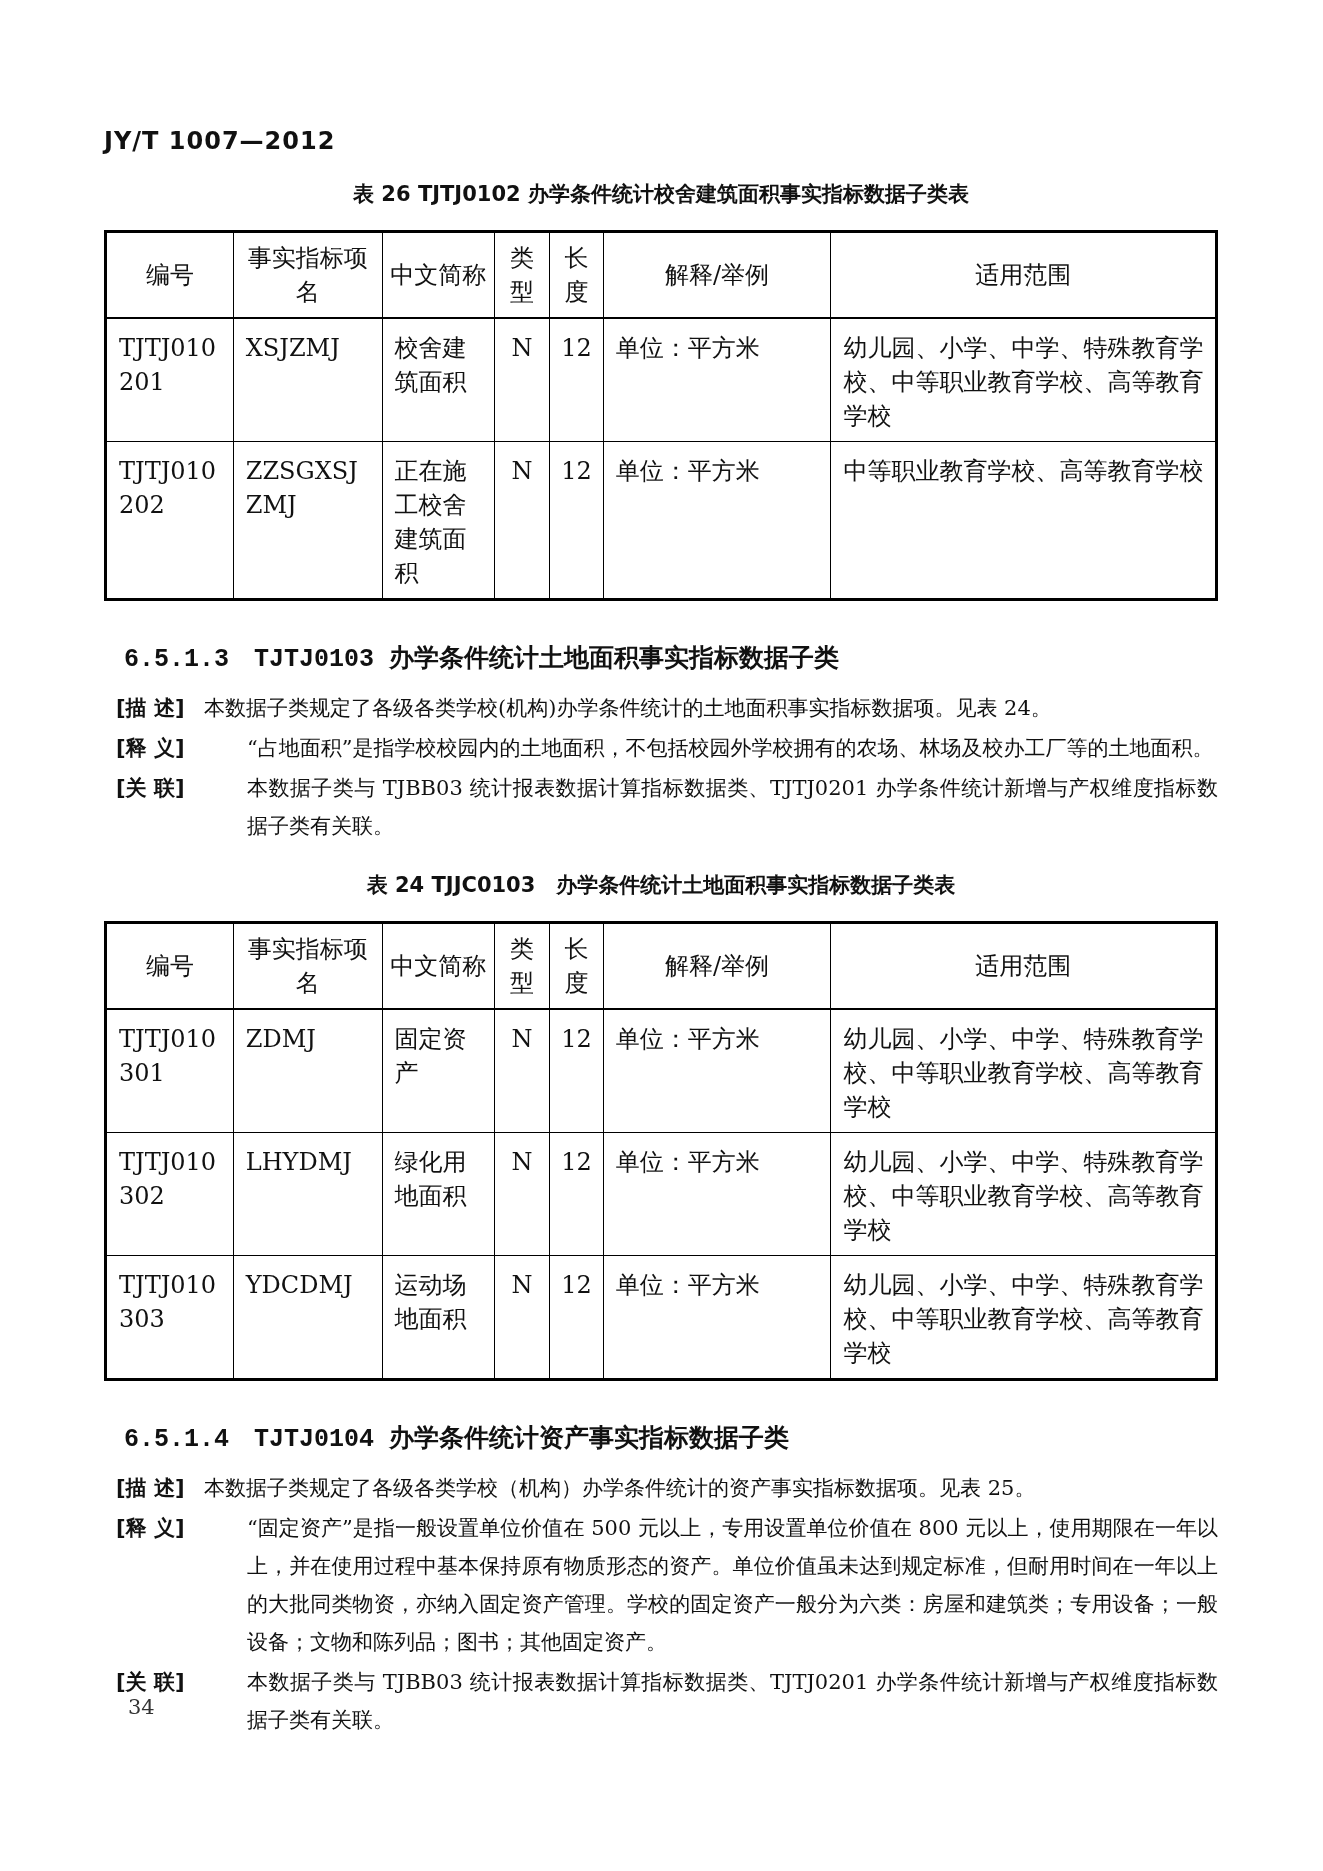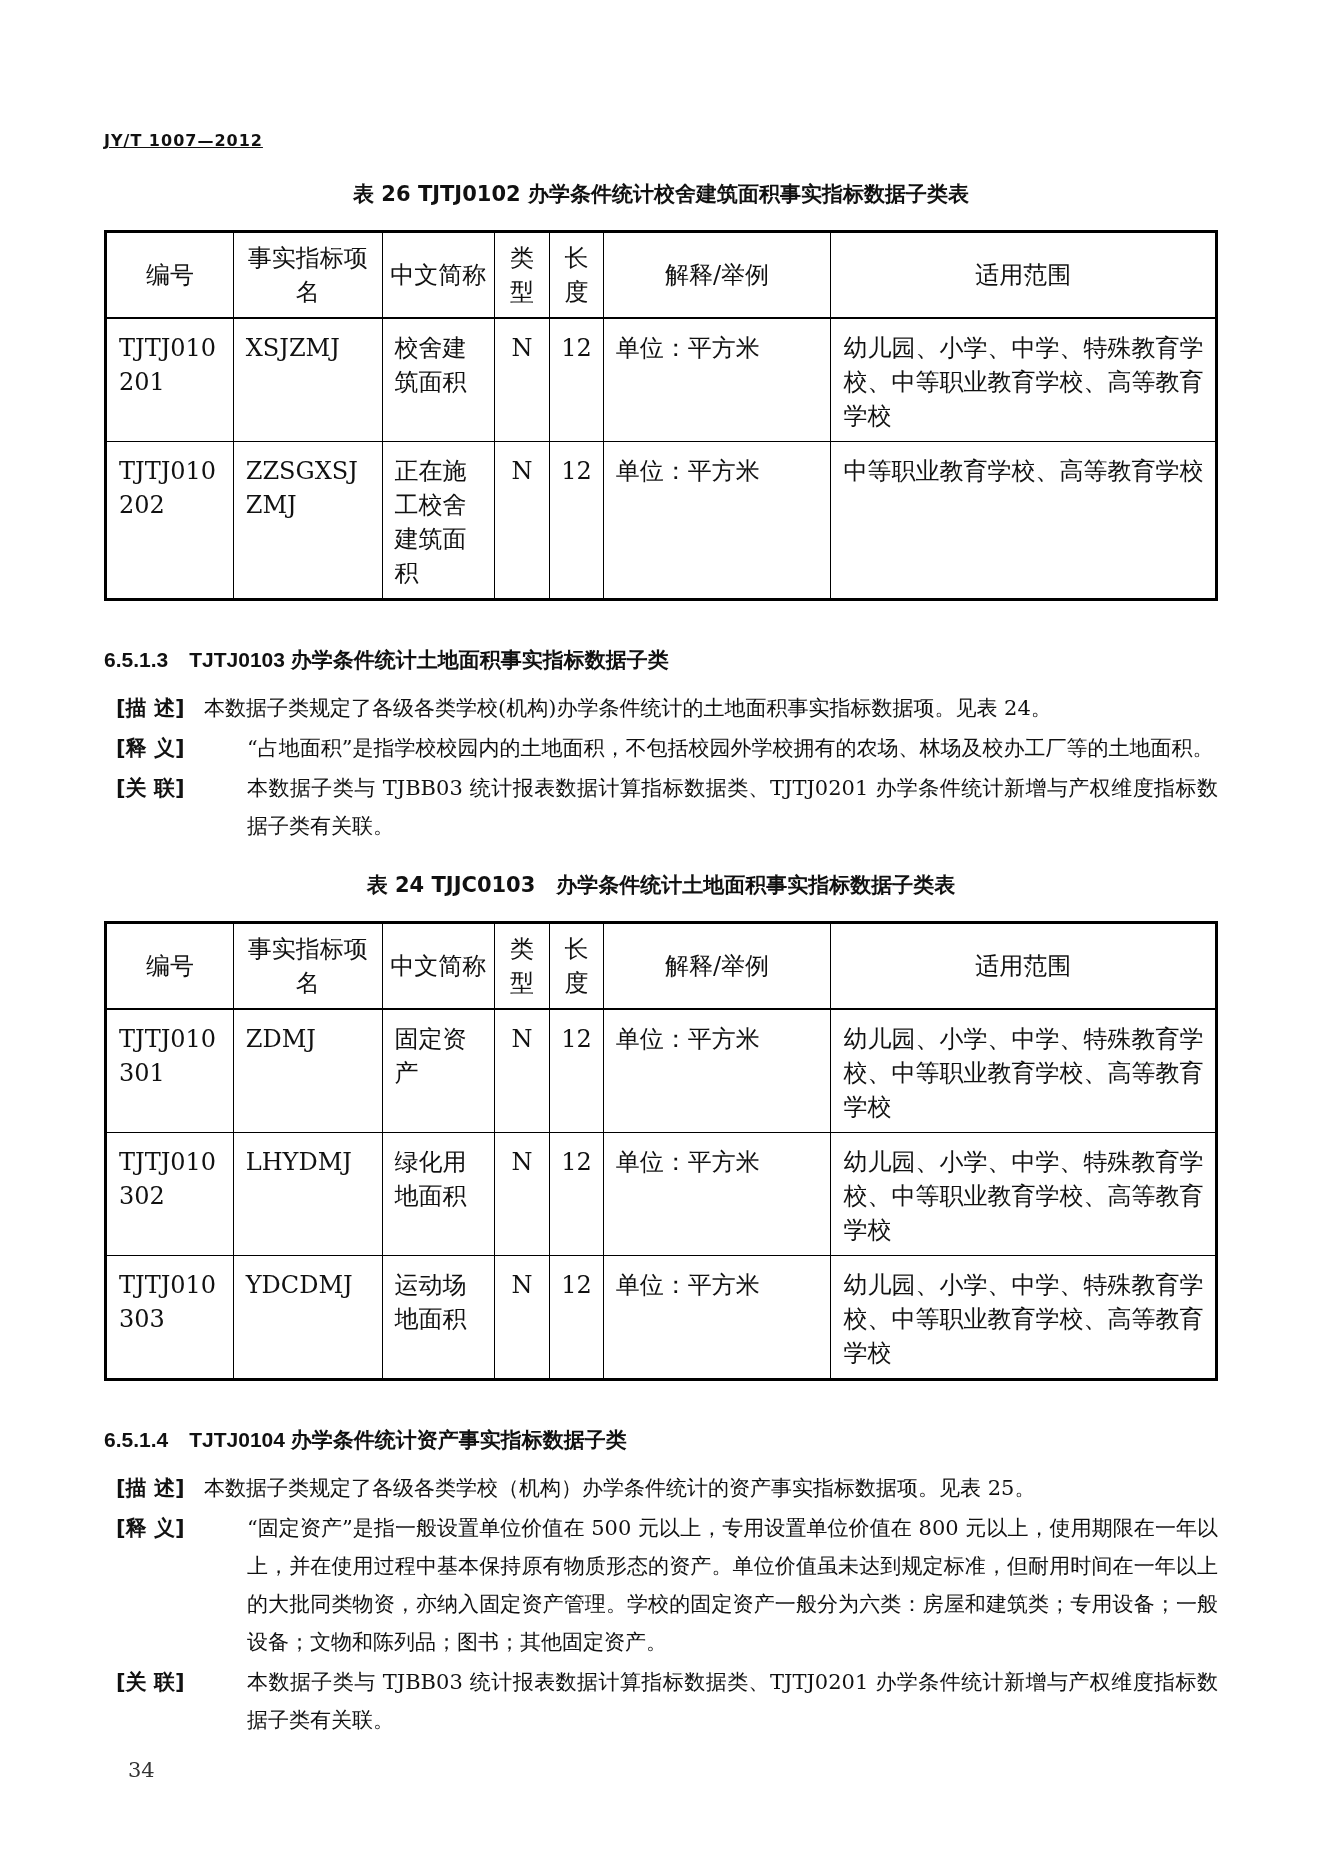--- a/index.html
+++ b/index.html
@@ -18,24 +18,23 @@
   }
   .page {
     position: relative;
     width: 1114px;
     padding: 128px 105px 0 104px;
     box-sizing: content-box;
   }
   .doc-code {
     font-family: "DejaVu Sans", "Liberation Sans", sans-serif;
     font-weight: bold;
-    font-size: 16px;
+    font-size: 24px;
     line-height: 26px;
     letter-spacing: 1px;
-    text-decoration: underline;
   }
   .table-caption {
     text-align: center;
     font-family: "DejaVu Sans", "Liberation Sans", sans-serif;
     font-weight: bold;
     font-size: 21px;
     line-height: 28px;
     margin-top: 26px;
   }
   table.data-table {
@@ -64,25 +63,26 @@
   }
   table.data-table td.center { text-align: center; padding-left: 2px; padding-right: 2px; }
   col.c-id    { width: 11.5%; }
   col.c-item  { width: 13.4%; }
   col.c-name  { width: 10.1%; }
   col.c-type  { width: 5.0%;  }
   col.c-len   { width: 4.8%;  }
   col.c-desc  { width: 20.5%; }
   col.c-scope { width: 34.7%; }
   .section-heading {
-    font-family: Liberation Sans, sans-serif;
-    font-weight: bold;
-    font-size: 21px;
+    font-family: Liberation Mono, monospace;
+    font-weight: bold;
+    font-size: 25px;
     line-height: 30px;
     margin-top: 44px;
+    margin-left: 20px;
   }
   .paras {
     padding-left: 12px;
     margin-top: 14px;
   }
   .para {
     display: flex;
     align-items: flex-start;
   }
   .para + .para { margin-top: 2px; gap: 43px; }
@@ -93,21 +93,21 @@
     font-weight: bold;
     white-space: nowrap;
   }
   .para-text {
     flex: 1;
     text-align: justify;
   }
   .page-number {
     position: absolute;
     left: 128px;
-    top: 1751px;
+    top: 1688px;
     font-size: 21px;
     color: #333;
   }
 </style>
 </head>
 <body>
 
 <div class="page">
 
   <div class="doc-code">JY/T 1007—2012</div>

